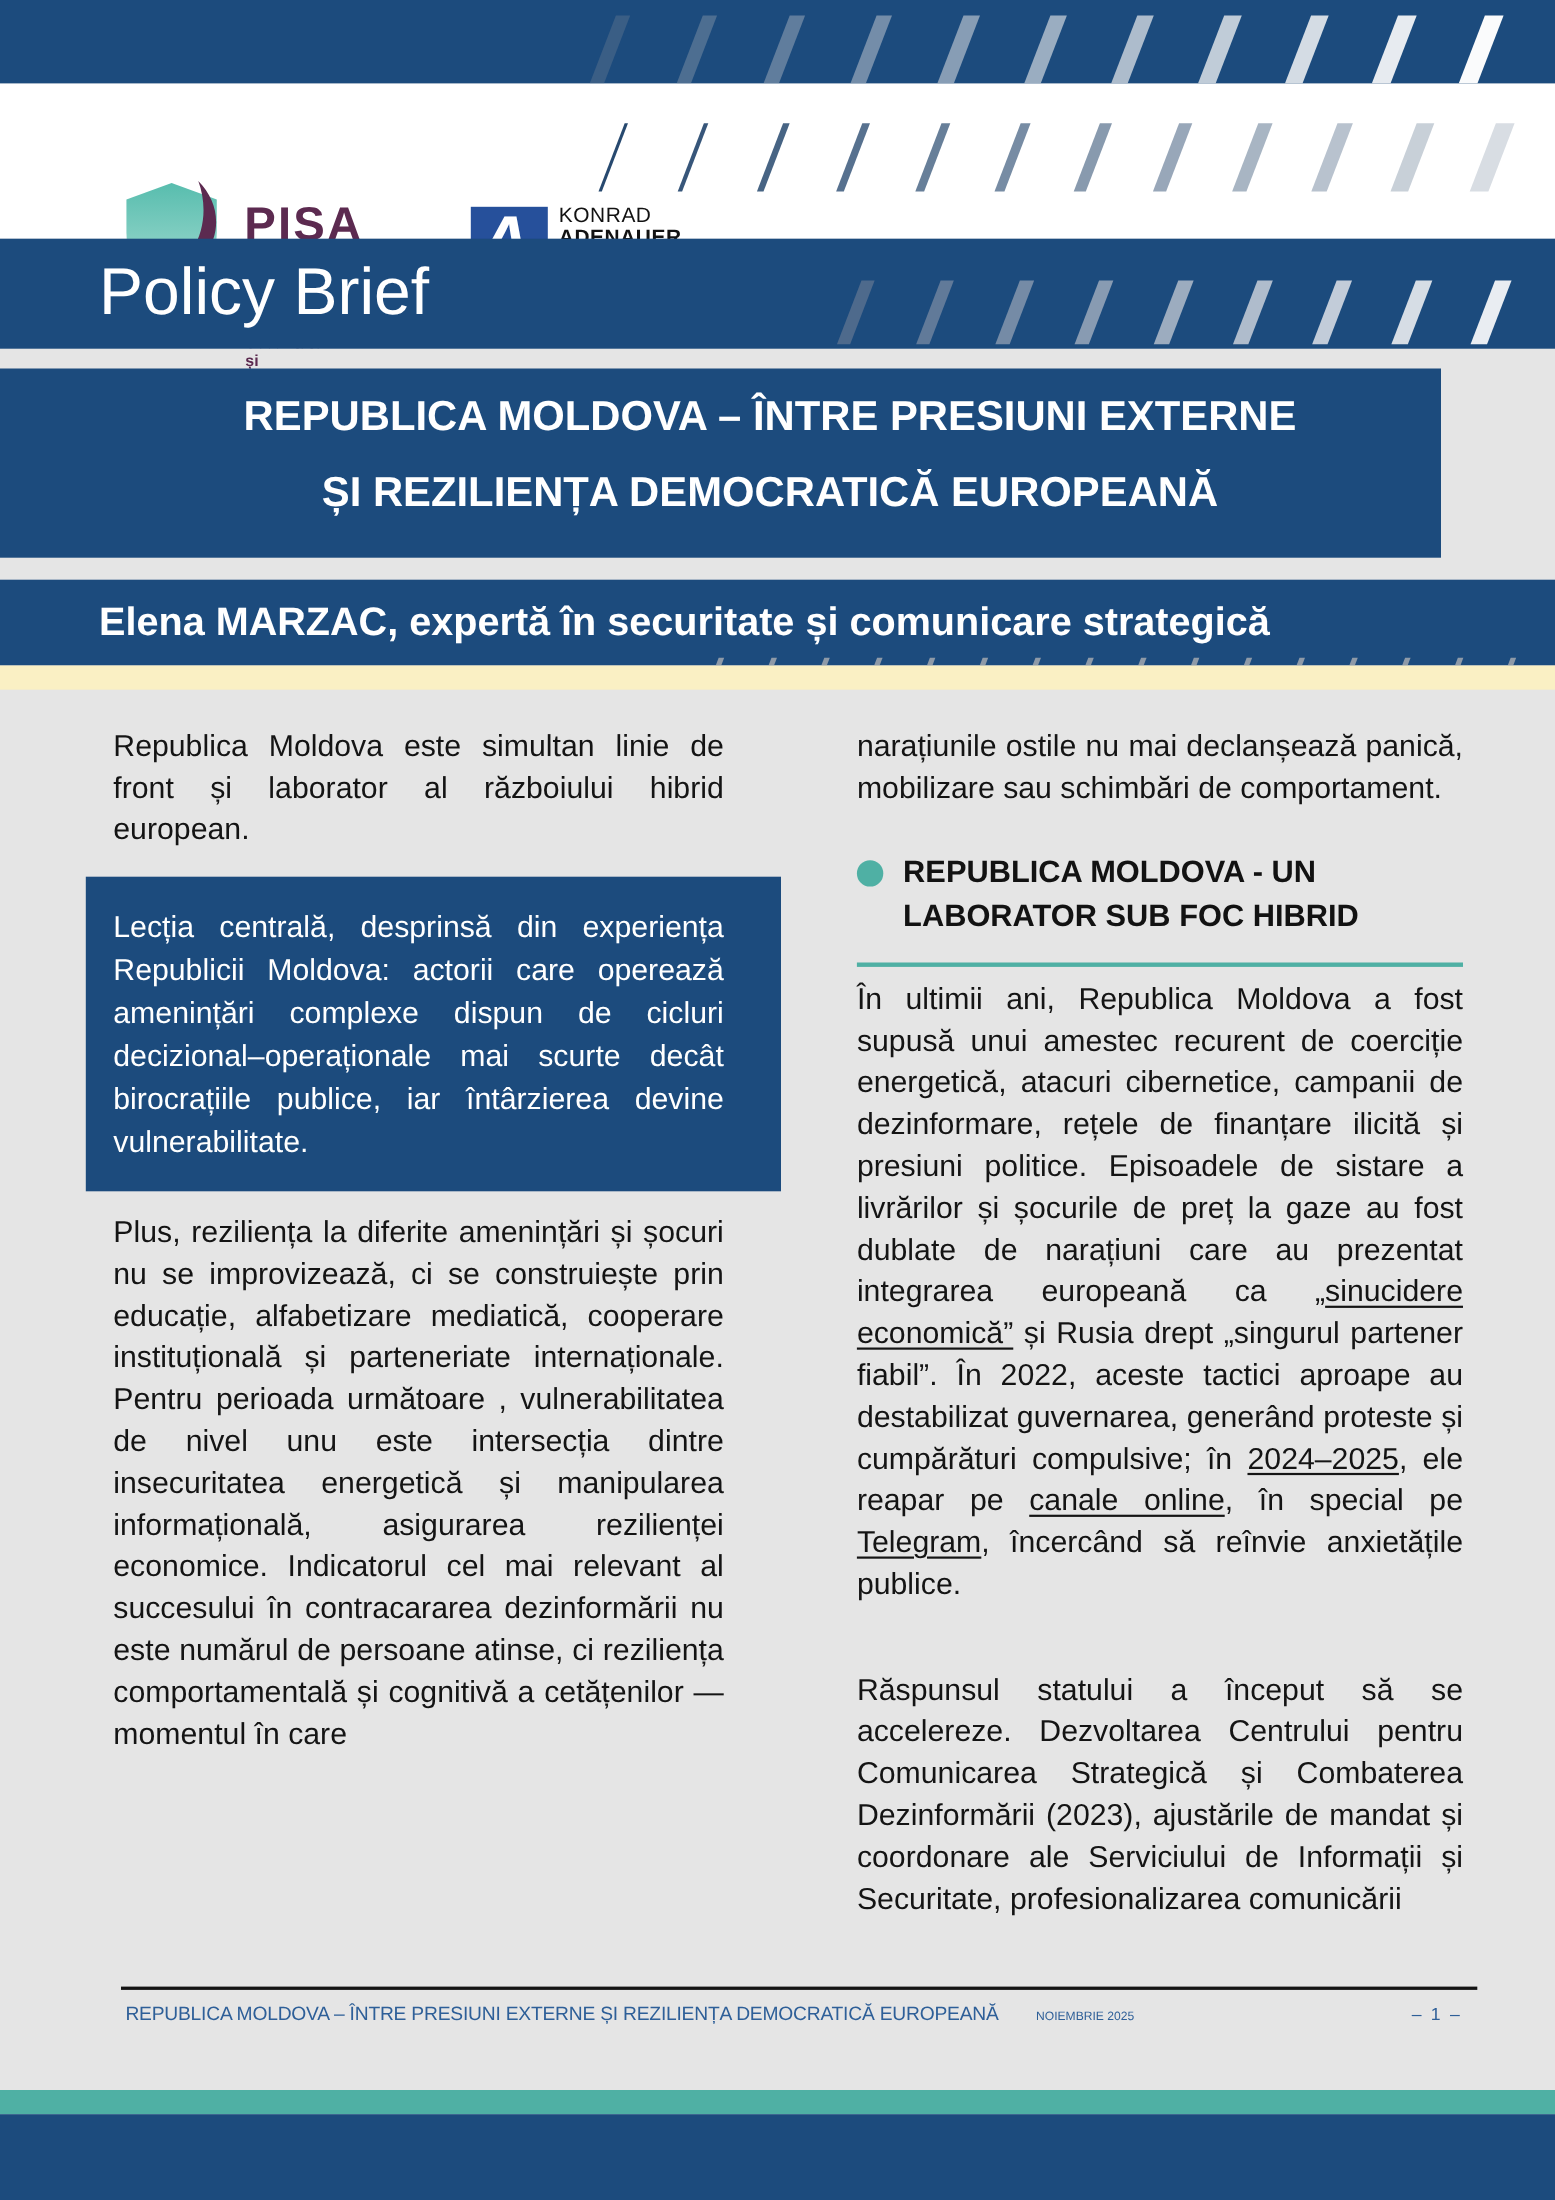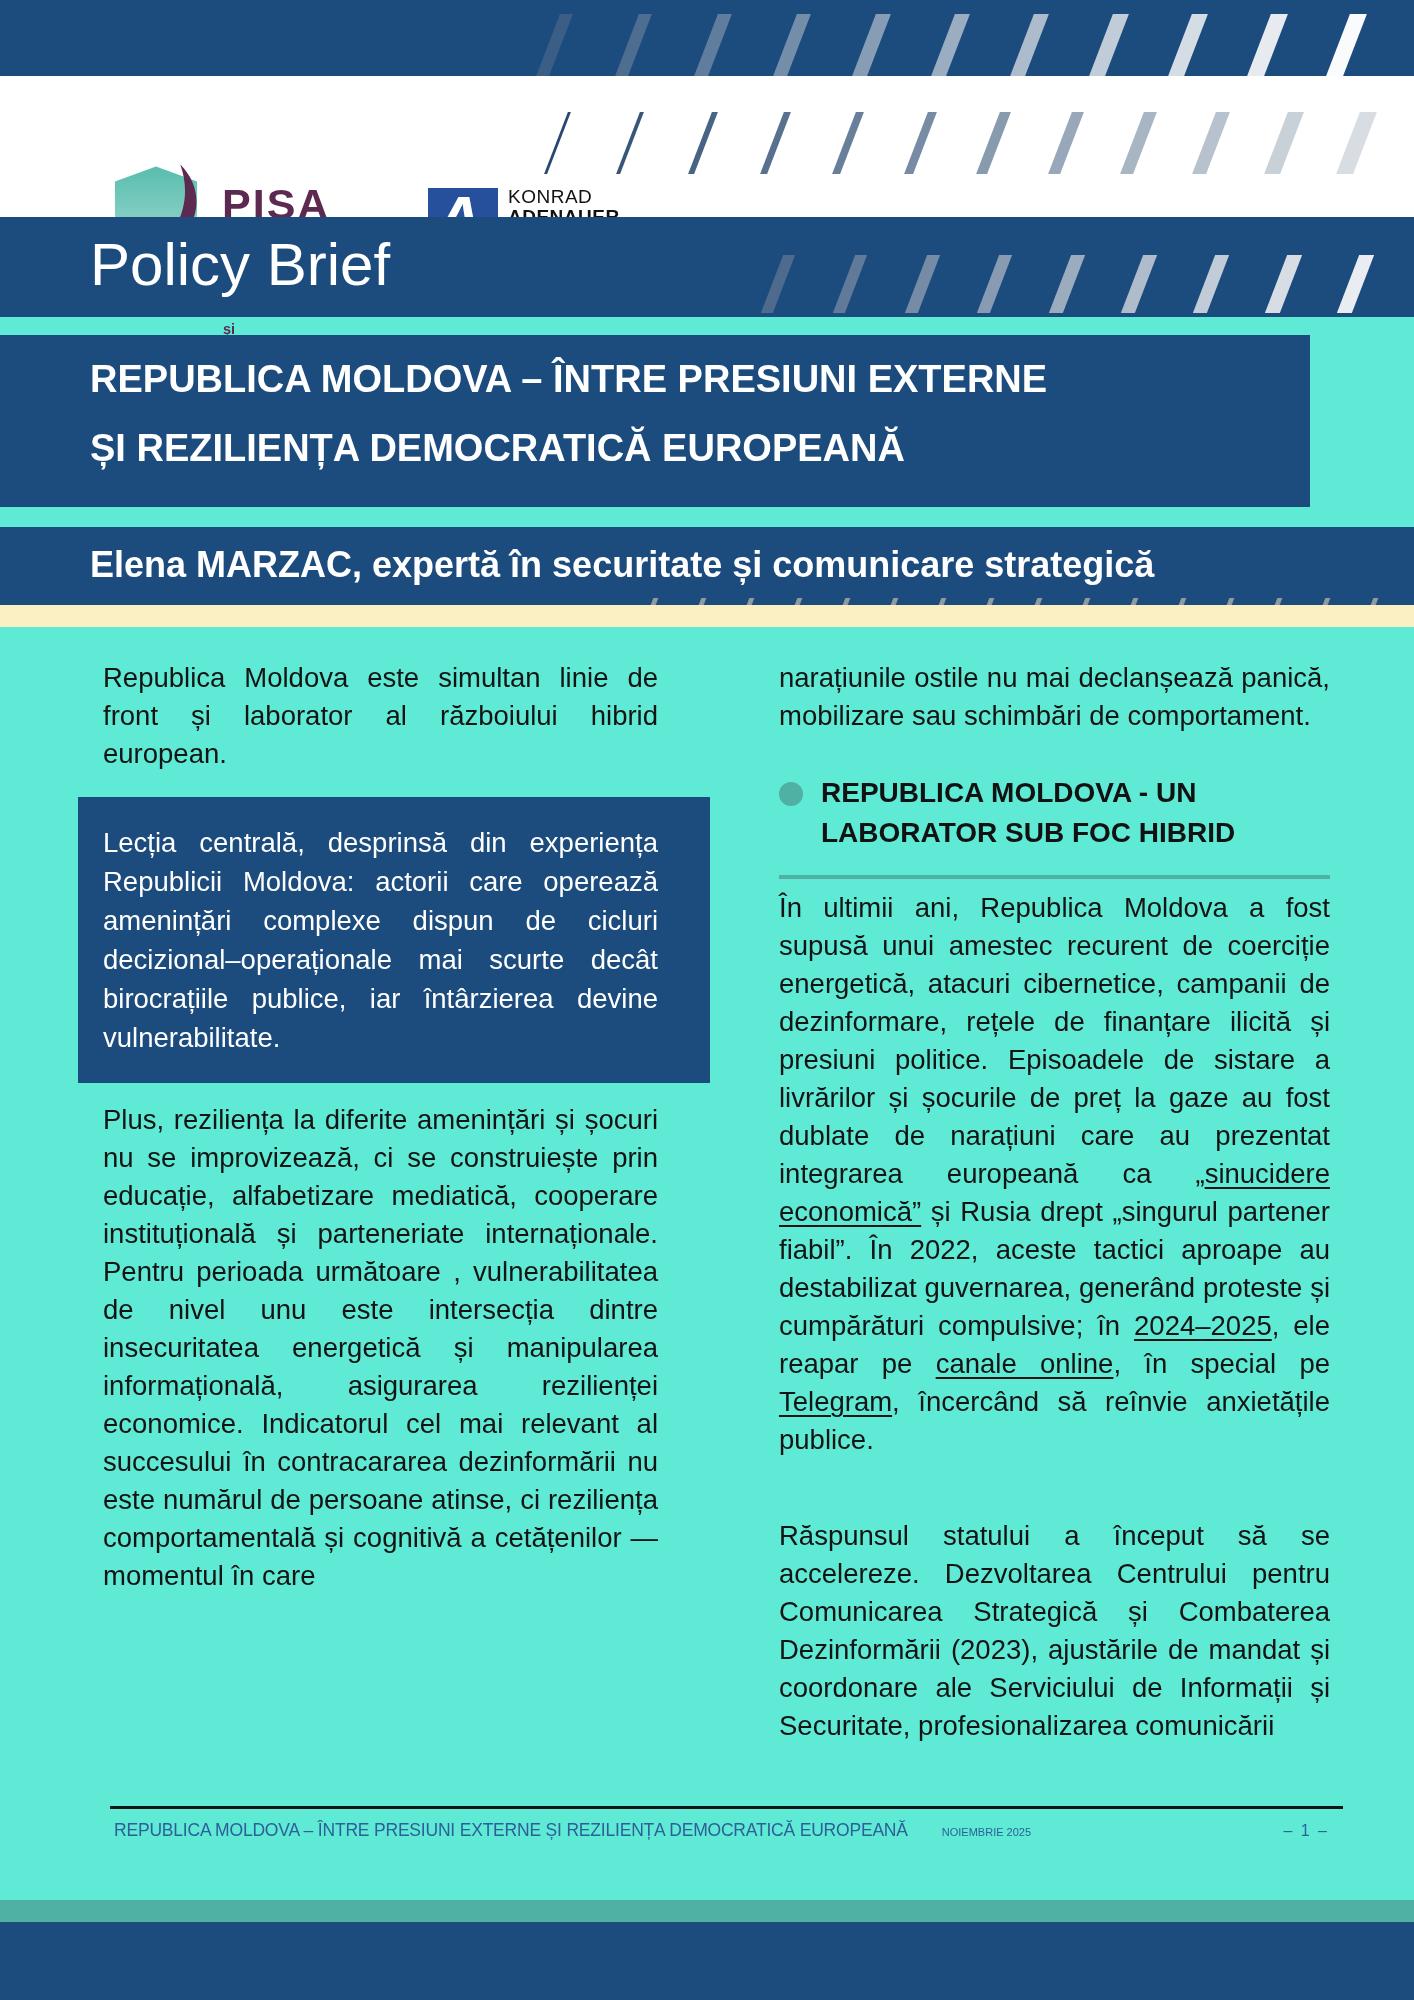--- a/index.html
+++ b/index.html
@@ -1,16 +1,16 @@
 <!DOCTYPE html>
 <html><head>
 <meta charset="utf-8">
 <style>
   html,body{margin:0;padding:0;background:#ffffff;}
-  .page{position:relative;width:1414px;height:2000px;background:#5eead4;overflow:hidden;
+  .page{position:relative;width:1414px;height:2000px;background:#e5e5e5;overflow:hidden;
         font-family:"Liberation Sans", sans-serif;color:#161616;}
   .band{position:absolute;left:0;}
   .band-top{top:0;width:1414px;height:76px;background:#1C4B7D;overflow:hidden;}
   .logo-band{position:absolute;top:76px;left:0;width:1414px;height:141px;background:#ffffff;}
   .slash{position:absolute;}
   .slash-row{position:absolute;left:0;top:0;width:1414px;height:141px;overflow:hidden;}
 
   
   .pisa-logo{position:absolute;left:100px;top:86px;height:110px;}
   .pisa-shield{position:absolute;left:0;top:0;}
@@ -26,21 +26,21 @@
          transform:skewX(-10deg);font-family:"Liberation Sans",sans-serif;}
   .kas-text{position:absolute;left:80px;top:1px;color:#121212;letter-spacing:0.5px;}
   .kas-l1{font-size:19px;line-height:20px;font-weight:normal;}
   .kas-l2,.kas-l3{font-size:19px;line-height:20px;font-weight:bold;}
 
   
   .band-pb{top:217px;width:1414px;height:100px;background:#1C4B7D;overflow:hidden;}
   .pb-title{position:absolute;left:90px;top:0;line-height:96px;font-size:60px;color:#ffffff;font-weight:normal;}
 
   
-  .band-title{top:335px;width:1310px;height:172px;background:#1C4B7D;overflow:hidden;}
+  .band-title{top:335px;width:1310px;height:172px;background:#1C4B7D;overflow:hidden;text-align:center;}
   .title-line{margin-left:90px;font-size:38px;font-weight:bold;color:#ffffff;line-height:69px;white-space:nowrap;}
   .band-title{padding-top:10px;box-sizing:border-box;}
 
   
   .band-author{top:527px;width:1414px;height:78px;background:#1C4B7D;overflow:hidden;}
   .author{margin-left:90px;line-height:76px;font-size:36px;font-weight:bold;color:#ffffff;white-space:nowrap;}
 
   
   .band-yellow{top:605px;width:1414px;height:22px;background:#FAF0C4;}
 

